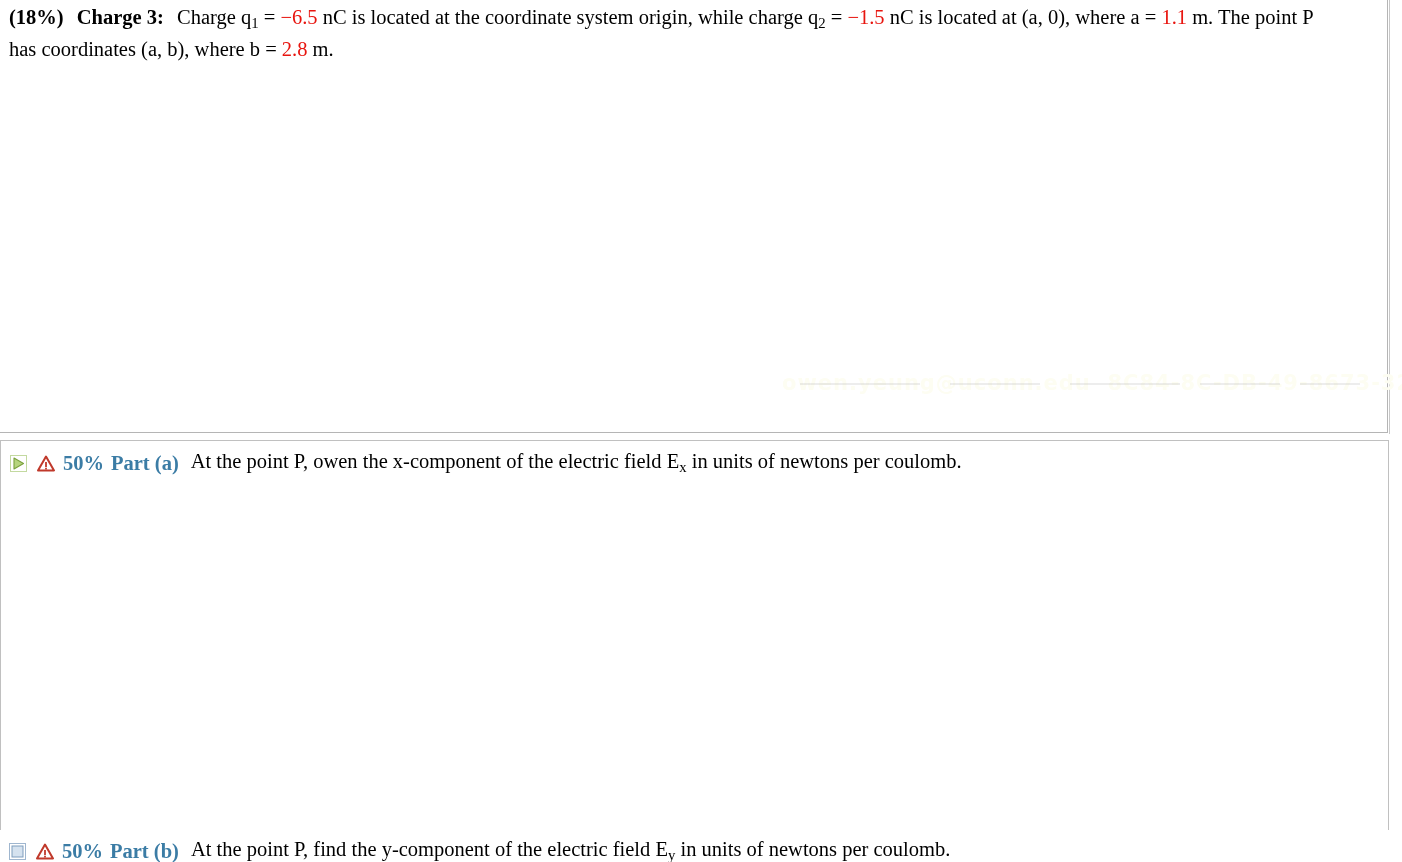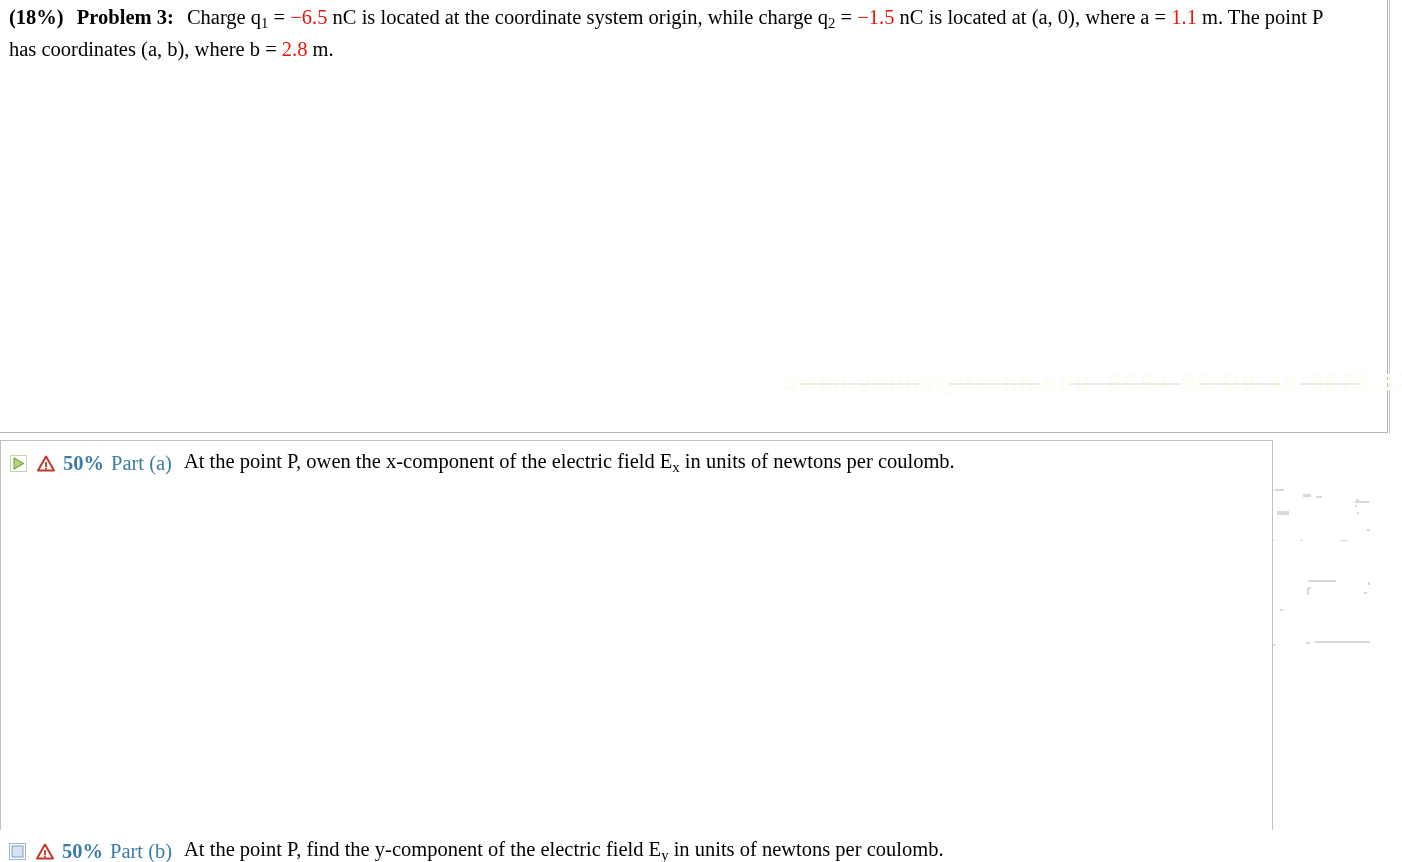--- a/index.html
+++ b/index.html
@@ -70,21 +70,21 @@
     user-select: none;
   }
   .wm-1 { top: 371px; left: 782px; font-size: 21px; }
   .wm-2 { top: 740px; left: 42px;  font-size: 21px; }
   .wm-3 { top: 740px; left: 860px; font-size: 21px; }
 
   
   .part-panel {
     position: absolute;
     left: 0;
-    width: 1273px;
+    width: 1389px;
     box-sizing: border-box;
     border: 1px solid #c0c0c0;
     background: #ffffff;
   }
   #part-a-panel { top: 440px; height: 390px; border-bottom: none; }
   #part-b-panel { top: 836px; height: 26px; border: none; }
 
   .part-header {
     position: absolute;
     left: 9px;
@@ -109,21 +109,21 @@
   .icon-square { width: 17px; height: 17px; }
   .icon-warn { width: 18px; height: 17px; margin-right: 8px; }
 
   .part-pct {
     color: #3b7ca5;
     font-weight: bold;
     margin-right: 7px;
   }
   .part-label {
     color: #3b7ca5;
-    font-weight: normal;
+    font-weight: bold;
     margin-right: 12px;
   }
   .part-prompt { color: #000; }
 
   
   .speckles { position: absolute; top: 0; left: 0; width: 100%; height: 100%; pointer-events: none; }
   .speckles i {
     position: absolute;
     display: block;
     background: #b9b9b9;
@@ -133,21 +133,21 @@
 </head>
 <body>
 
 <div class="page">
 
   <div class="outer-frame"></div>
   <div class="right-rail"></div>
 
   <div class="problem">
     <b>(18%)</b>
-    <b style="margin-left:8px;">Problem 3:</b>
+    <b style="margin-left:8px;">Charge 3:</b>
     <span style="margin-left:8px;">Charge q</span><span class="sub">1</span><span> = </span><span class="red">−6.5</span><span> nC is located at the coordinate system origin, while charge q</span><span class="sub">2</span><span> = </span><span class="red">−1.5</span><span> nC is located at (a, 0), where a = </span><span class="red">1.1</span><span> m. The point P has coordinates (a, b), where b = </span><span class="red">2.8</span><span> m.</span>
   </div>
 
   <div class="watermark wm-1">
     <span>owen.yeung@uconn.edu</span>&nbsp;&nbsp;<span>8C84-8C-DB-49-8673-32008</span>
   </div>
   <div class="watermark wm-2">owen.yeung@uconn.edu</div>
   <div class="watermark wm-3">owen.yeung@uconn.edu</div>
 
   <div class="speckles">

